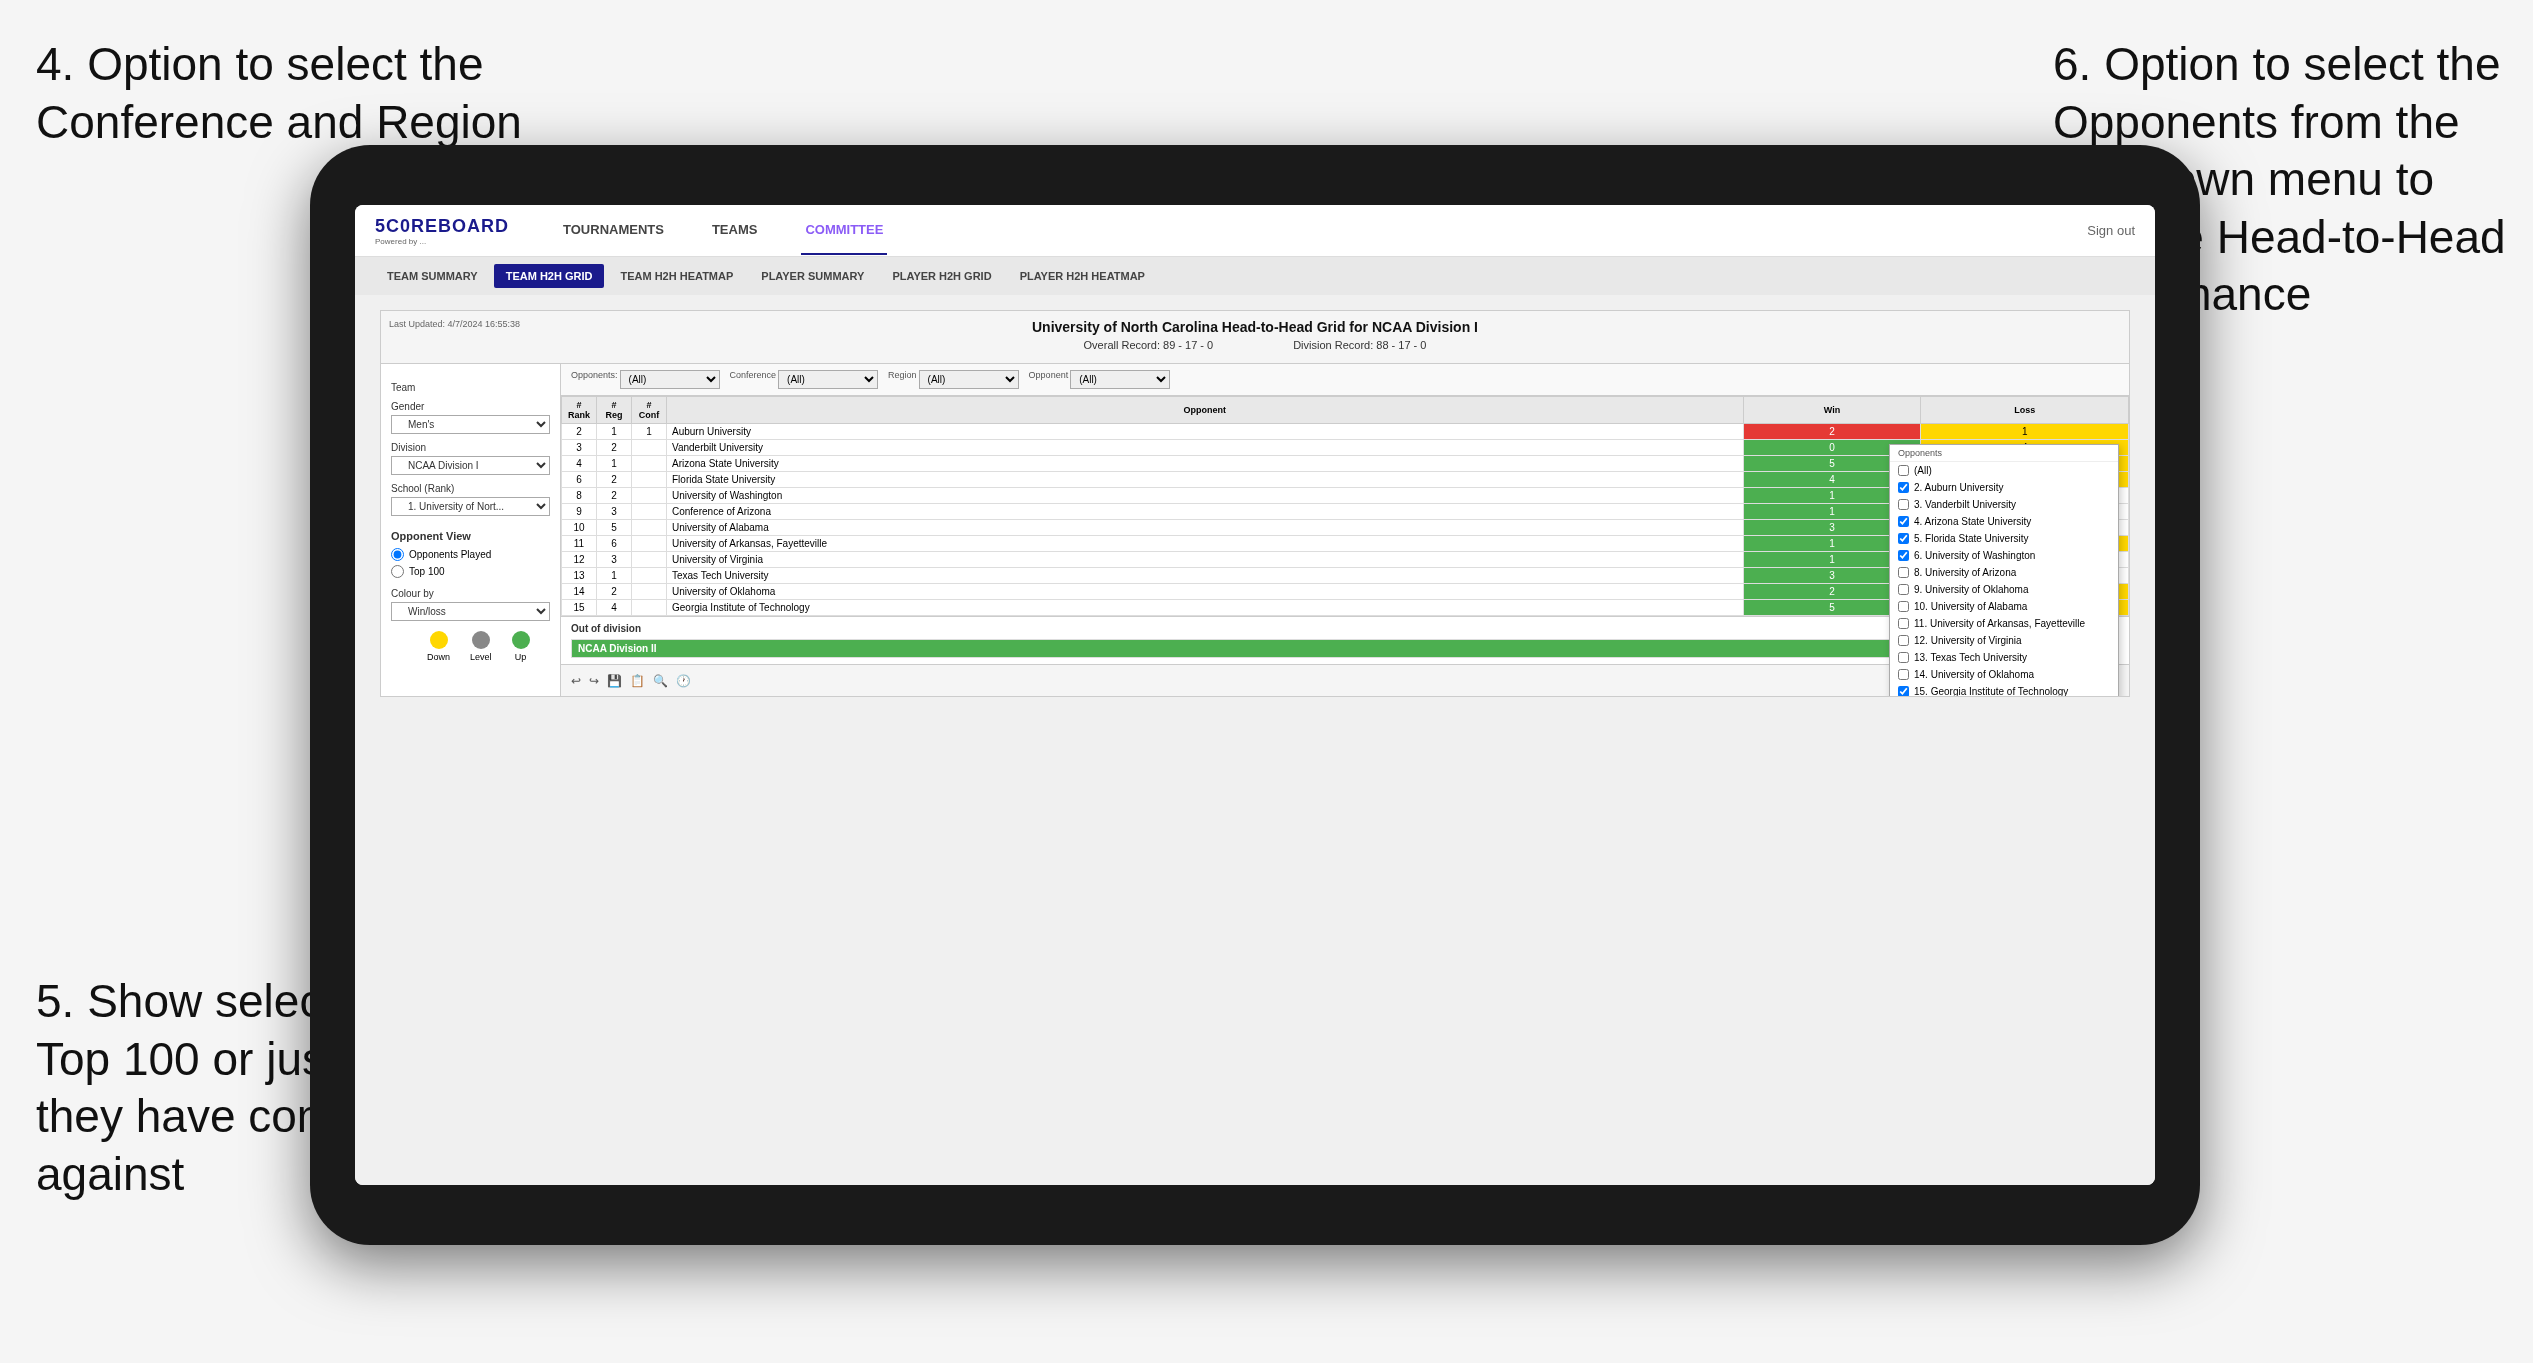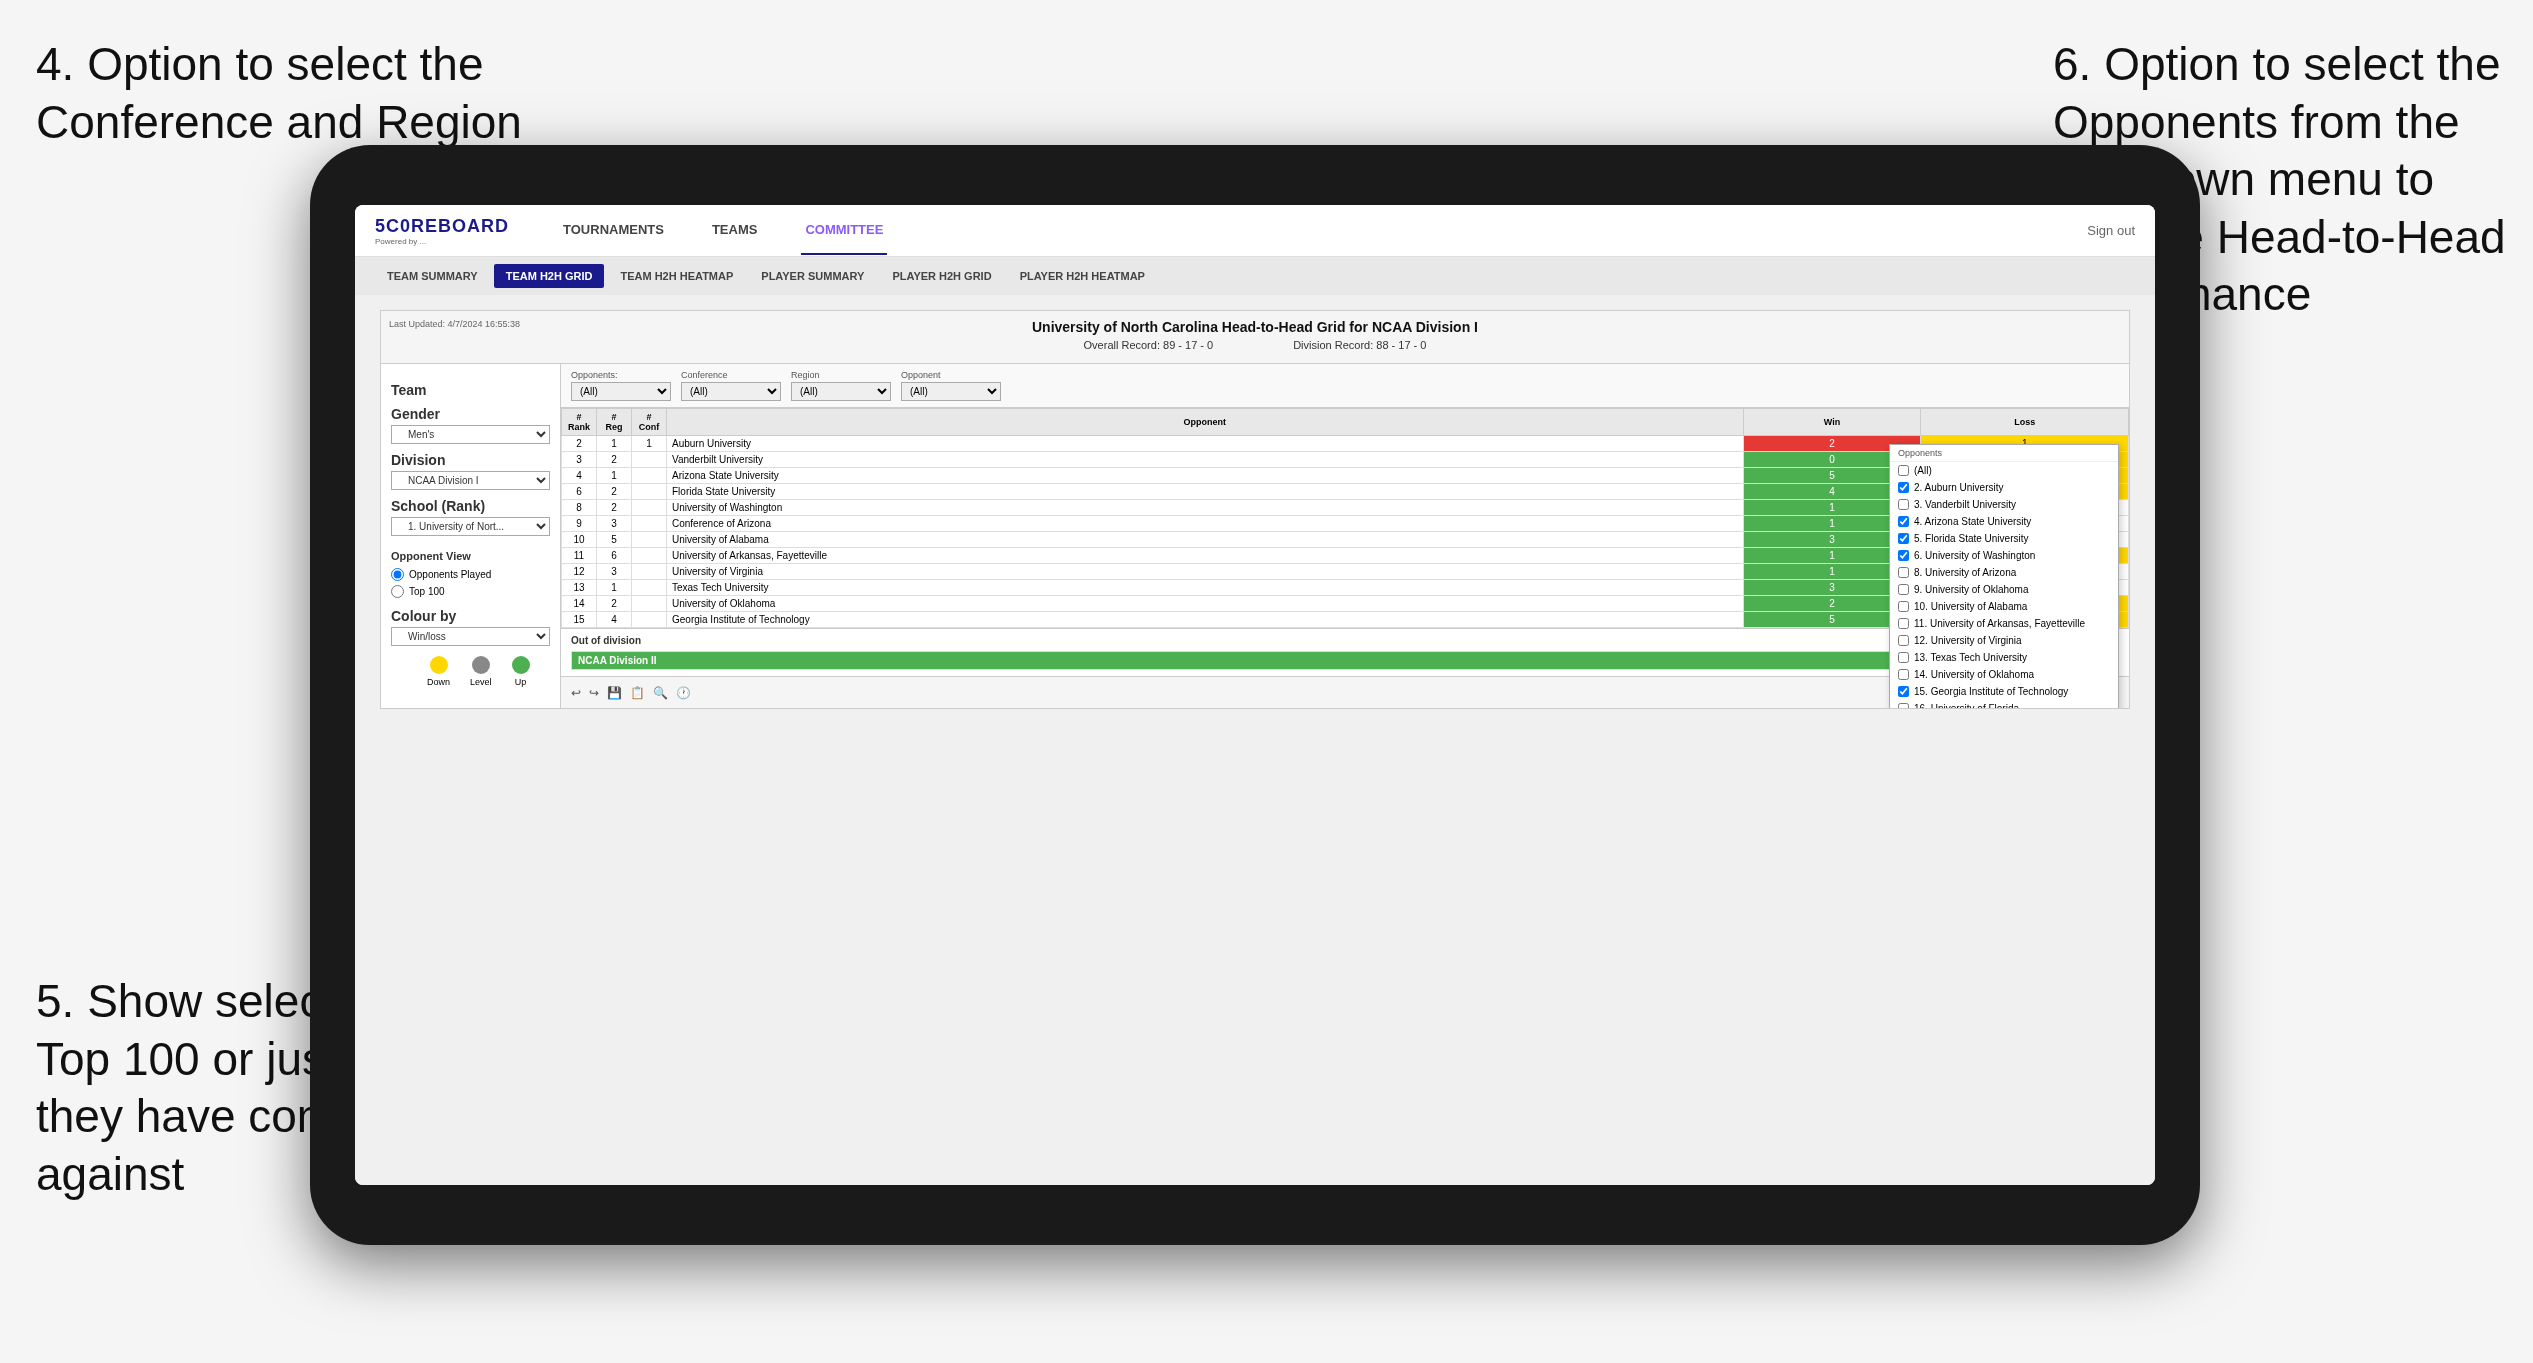--- a/index.html
+++ b/index.html
@@ -215,22 +215,22 @@
     
     .sidebar {
       width: 180px;
       min-width: 180px;
       border-right: 1px solid #ccc;
       padding: 10px;
       background: #fff;
     }
 
     .sidebar-label {
-      font-size: 14px;
-      font-weight: 700;
+      font-size: 10px;
+      font-weight: 400;
       color: #333;
       margin-bottom: 3px;
       margin-top: 8px;
     }
 
     .sidebar-select {
       width: 100%;
       font-size: 10px;
       padding: 2px 12px;
       border: 1px solid #aaa;
@@ -292,21 +292,21 @@
       display: flex;
       gap: 10px;
       padding: 6px 10px;
       background: #f9f9f9;
       border-bottom: 1px solid #ccc;
       align-items: center;
     }
 
     .filter-group {
       display: flex;
-      flex-direction: column;
+      flex-direction: row;
       gap: 2px;
     }
 
     .filter-label {
       font-size: 9px;
       color: #555;
     }
 
     .filter-select {
       font-size: 10px;

